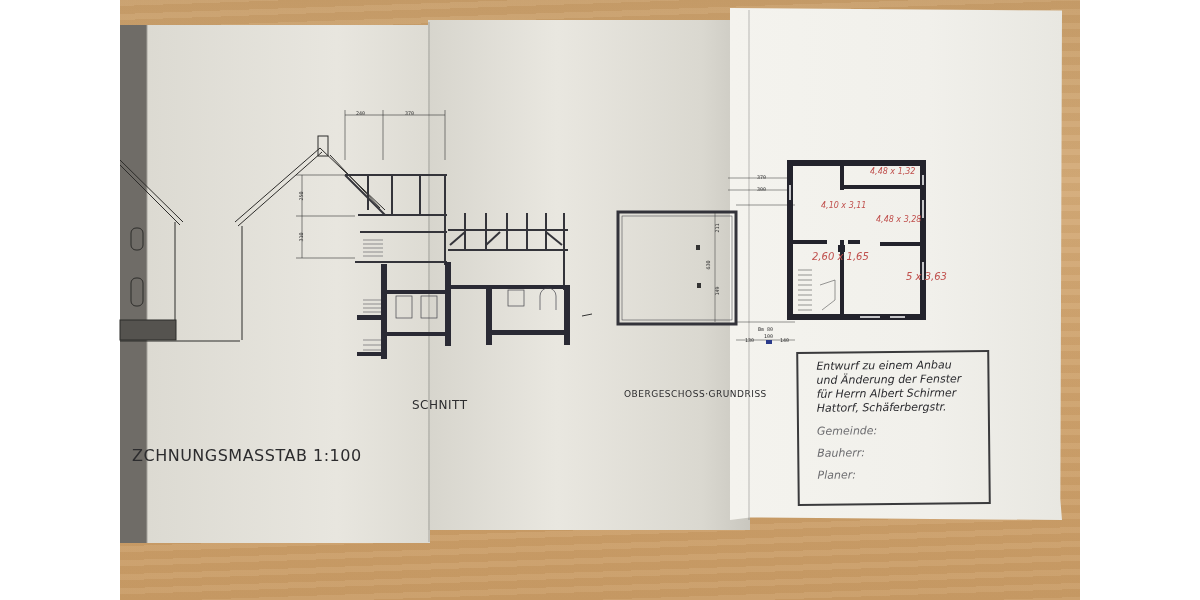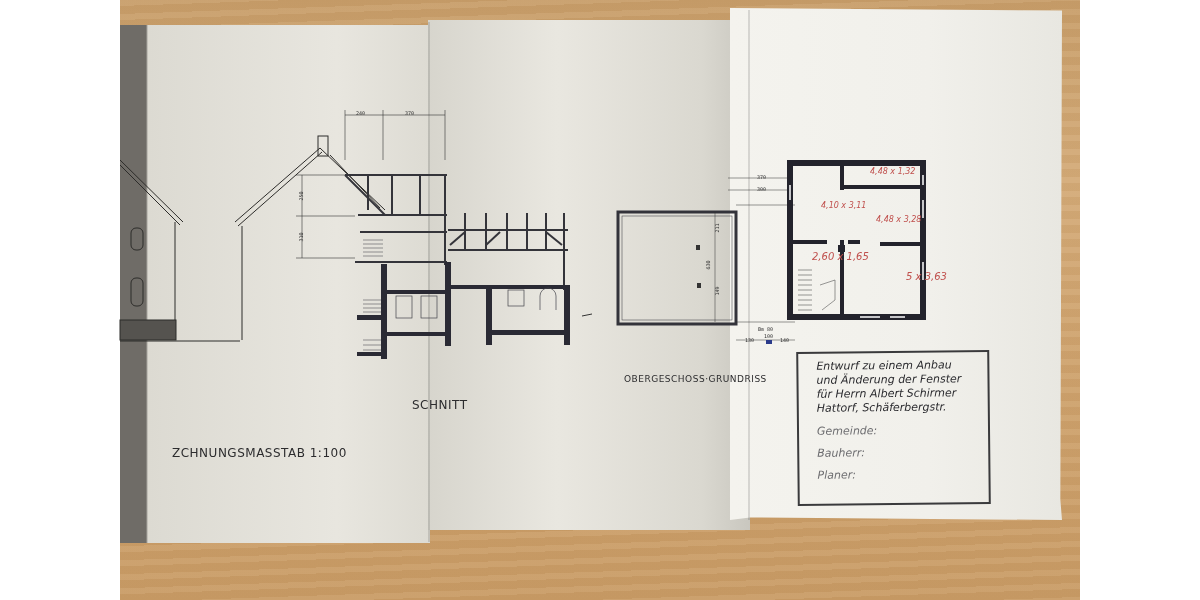--- a/index.html
+++ b/index.html
@@ -6,23 +6,23 @@
   body{width:1200px;height:600px;position:relative;overflow:hidden;background:#ffffff;font-family:"DejaVu Sans",sans-serif;}
   .table{position:absolute;left:120px;top:0;width:960px;height:600px;background:linear-gradient(180deg,#c89e6a 0%,#d4ab78 30%,#cfa36e 60%,#c99c66 100%);}
   .grain{position:absolute;inset:0;background:repeating-linear-gradient(178deg,rgba(255,255,255,0.05) 0 6px,rgba(120,80,40,0.05) 6px 14px);}
   .sheet{position:absolute;background:#e6e4dc;}
   .sheet-left{left:120px;top:25px;width:310px;height:518px;background:linear-gradient(90deg,#6f6c67 0,#6f6c67 26px,#dcdad2 28px,#e8e6df 70%,#dddbd3 100%);}
   .sheet-mid{left:428px;top:20px;width:322px;height:510px;background:linear-gradient(90deg,#d7d5cd 0%,#e9e7e0 40%,#dad8d0 85%,#c9c7bf 100%);}
   .sheet-right{left:730px;top:8px;width:332px;height:512px;background:linear-gradient(90deg,#f4f3ee 0%,#f1f0eb 60%,#e8e7e1 100%);clip-path:polygon(0 0,100% 0.5%,99.5% 96%,100% 100%,6% 99.5%,0 100%);box-shadow:0 0 2px rgba(0,0,0,.2);}
   .fold{position:absolute;width:2px;background:rgba(0,0,0,0.12);}
   svg.draw{position:absolute;left:0;top:0;}
   .lbl{position:absolute;font-family:"DejaVu Sans",sans-serif;color:#2c2c2e;letter-spacing:0.5px;}
-  .scale-lbl{left:132px;top:446px;font-size:12px;margin-left:40px;}
+  .scale-lbl{left:132px;top:446px;font-size:16px;}
   .schnitt{left:412px;top:398px;font-size:12px;}
-  .og{left:624px;top:374px;font-size:9px;}
+  .og{left:624px;top:389px;font-size:9px;}
   .titleblock{position:absolute;left:797px;top:351px;width:189px;height:150px;border:2px solid #3a3a3c;transform:rotate(-0.6deg);}
   .tb-line{font-family:"DejaVu Sans",sans-serif;font-style:italic;font-size:11px;color:#2a2a2e;line-height:14px;margin-left:18px;}
   .tb-head{margin-top:6px;}
   .tb-field{font-family:"DejaVu Sans",sans-serif;font-style:italic;font-size:11px;color:#6d6d70;margin-left:18px;margin-top:9px;}
   .room{position:absolute;font-family:"DejaVu Sans",sans-serif;font-style:italic;font-size:8px;color:#c0504d;}
   .dim{position:absolute;font-family:"DejaVu Sans Mono",monospace;font-size:5px;color:#333;}
 </style>
 </head>
 <body>
 

